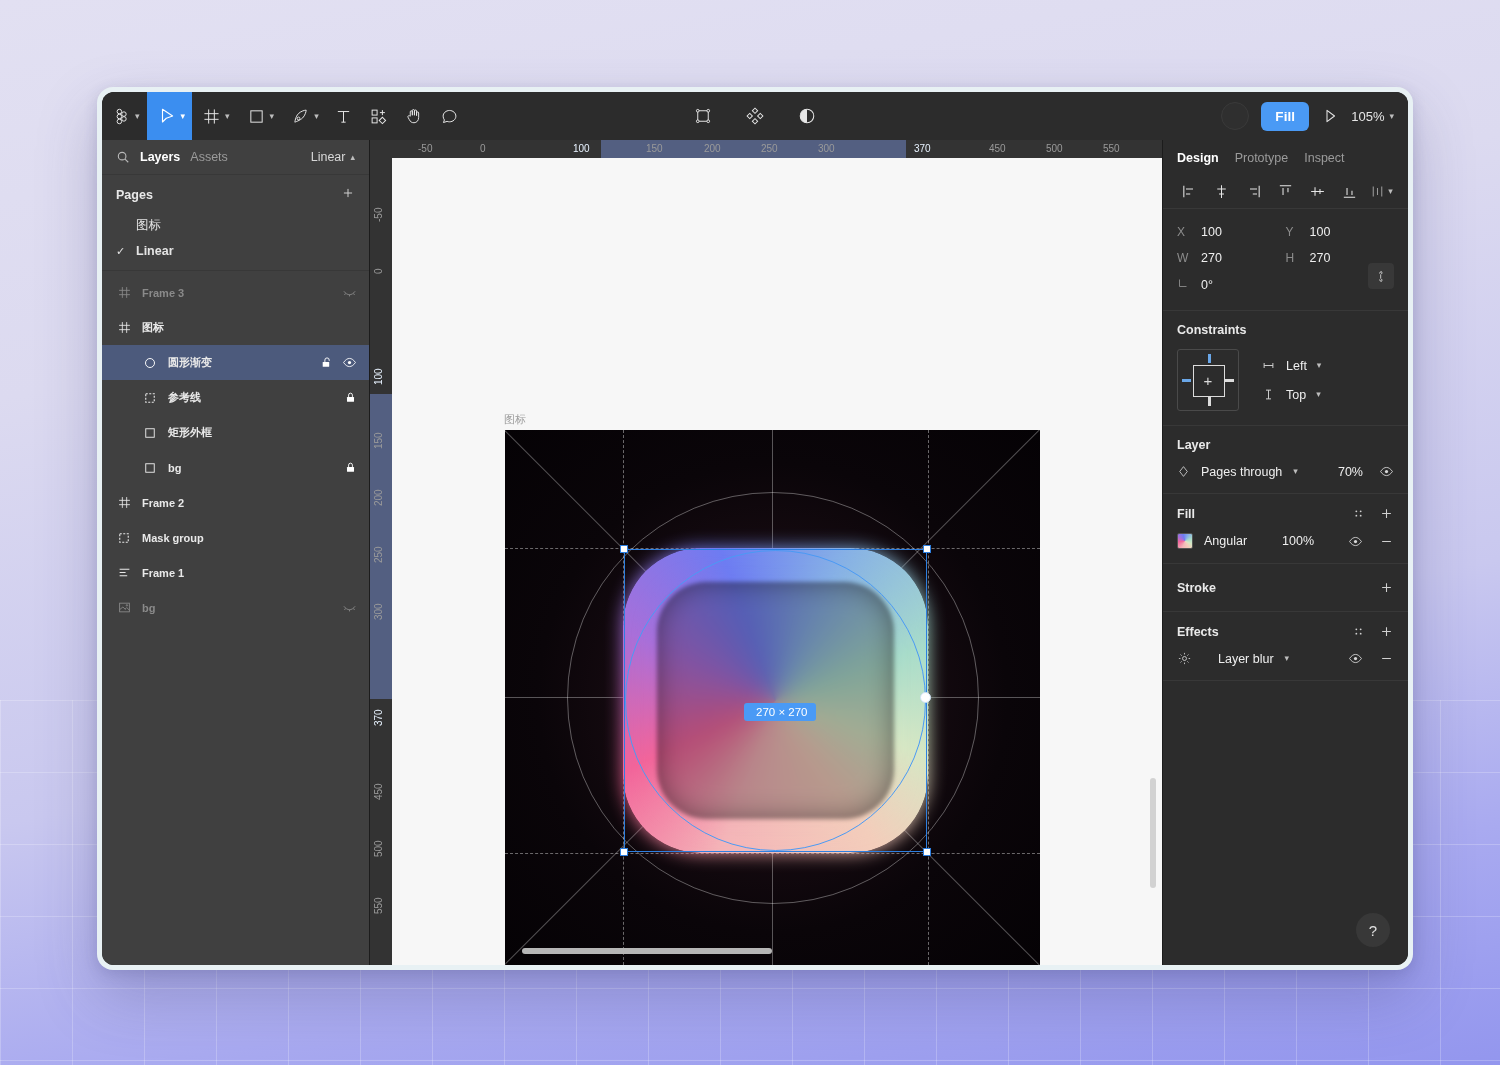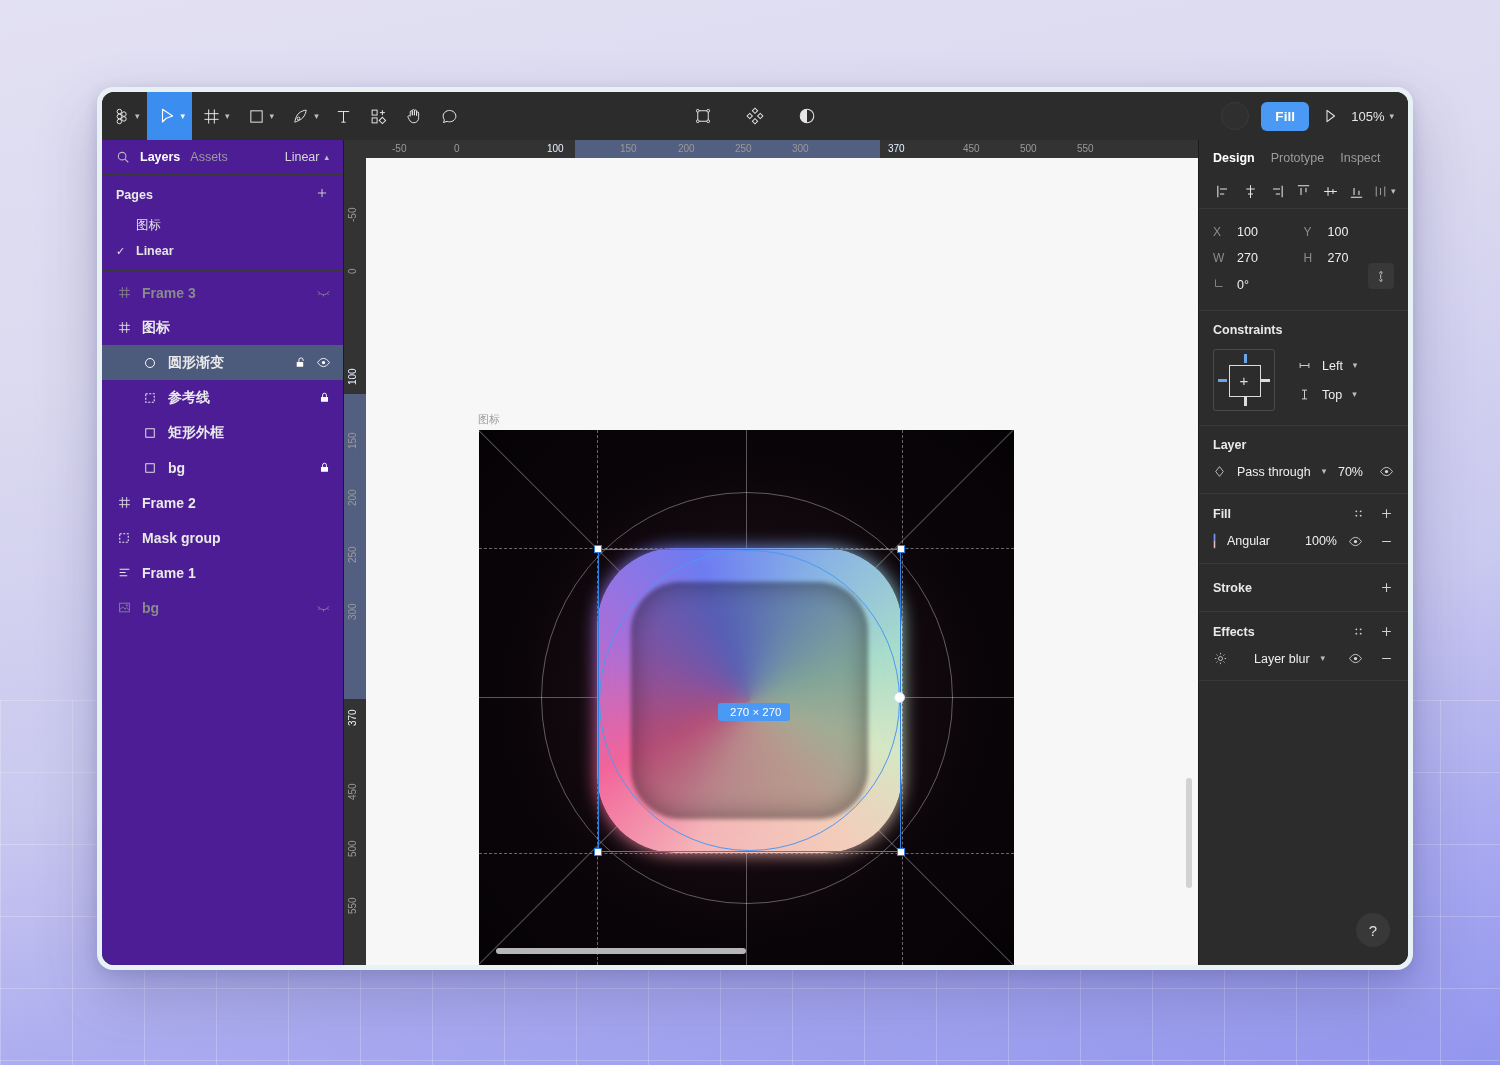--- a/index.html
+++ b/index.html
@@ -56,41 +56,41 @@
   #share-button {
     background: #4a9af5; color: #fff; font-size: 13.5px; font-weight: 600;
     border-radius: 6px; padding: 7px 14px; cursor: pointer; letter-spacing: .1px;
   }
   #zoom-control { display: flex; align-items: center; gap: 5px; color: #e6e6e6; font-size: 13px; cursor: pointer; }
 
   
   #body-row { flex: 1; display: flex; min-height: 0; }
 
   
-  #left-panel { width: 242px; background: #4c1d95; display: flex; flex-direction: column;
+  #left-panel { width: 268px; background: #404040; display: flex; flex-direction: column;
     border-right: 1px solid #1c1c1c; }
   #lp-header { height: 35px; display: flex; align-items: center; padding: 0 14px; gap: 10px;
     border-bottom: 1px solid #383838; }
   .lp-tab { font-size: 12.5px; color: #9b9b9b; cursor: pointer; }
   .lp-tab.active { color: #fff; font-weight: 700; }
   #page-select { margin-left: auto; display: flex; align-items: center; gap: 5px;
     font-size: 12.5px; color: #d8d8d8; cursor: pointer; }
 
   #pages-section { padding: 8px 0 6px; border-bottom: 1px solid #383838; }
   #pages-head { display: flex; align-items: center; padding: 3px 14px 8px; }
   #pages-head .ttl { font-size: 12.5px; font-weight: 700; color: #e9e9e9; }
   #pages-head .plus { margin-left: auto; color: #d0d0d0; cursor: pointer; }
   .page-item { height: 26px; display: flex; align-items: center; padding: 0 14px; gap: 8px;
     font-size: 12.5px; color: #e4e4e4; cursor: pointer; }
   .page-item .chk { width: 12px; display: inline-block; color: #e4e4e4; font-size: 11px; }
   .page-item.current .nm { font-weight: 700; }
 
   #layers-list { flex: 1; overflow: hidden; padding-top: 4px; }
   .layer-row { height: 35px; display: flex; align-items: center; gap: 10px; cursor: pointer;
-    font-size: 14px; color: #e9e9e9; padding-right: 12px; }
+    font-size: 11px; color: #e9e9e9; padding-right: 12px; }
   .layer-row.dim { color: #8a8a8a; }
   .layer-row.selected { background: #4c5a7c; }
   .layer-row .ic { width: 16px; display: flex; align-items: center; justify-content: center; flex: 0 0 16px; }
   .layer-row .nm { font-weight: 700; }
   .layer-row .right { margin-left: auto; display: flex; align-items: center; gap: 9px; }
   .ind-0 { padding-left: 14px; }
   .ind-1 { padding-left: 40px; }
 
   
   #canvas-wrap { flex: 1; position: relative; background: #f7f7f7; min-width: 0; overflow: hidden; }
@@ -155,21 +155,21 @@
     background: #fff; border: 1px solid #cfe2f6; left: 415px; top: 265px; }
   #size-badge { position: absolute; left: 735px; top: 718px; background: #4a9af5; color: #fff;
     font-size: 11.5px; padding: 3px 9px; border-radius: 3px; z-index: 5; }
 
   #hscrollbar { position: absolute; left: 130px; bottom: 11px; width: 250px; height: 6px;
     border-radius: 3px; background: #b6b6b6; }
   #vscrollbar { position: absolute; right: 6px; top: 620px; width: 6px; height: 110px;
     border-radius: 3px; background: #d2d2d2; }
 
   
-  #right-panel { width: 210px; background: #2c2c2c; display: flex; flex-direction: column;
+  #right-panel { width: 246px; background: #2c2c2c; display: flex; flex-direction: column;
     border-left: 1px solid #1c1c1c; position: relative; }
   #rp-tabs { height: 35px; display: flex; align-items: center; padding: 0 14px; gap: 16px; }
   .rp-tab { font-size: 12.5px; color: #9b9b9b; cursor: pointer; }
   .rp-tab.active { color: #fff; font-weight: 700; }
   #align-row { height: 34px; display: flex; align-items: center; padding: 0 12px; gap: 2px;
     border-bottom: 1px solid #383838; }
   .align-btn { flex: 1; display: flex; align-items: center; justify-content: center; height: 26px; cursor: pointer; }
 
   .section { border-bottom: 1px solid #383838; padding: 12px 14px 14px; }
   .sec-title { font-size: 12.5px; font-weight: 700; color: #e9e9e9; }
@@ -717,21 +717,21 @@
       <div class="section">
         <div class="sec-head">
           <span class="sec-title">Layer</span>
         </div>
         <div class="row-item">
           <span class="ico">
             <svg width="13" height="13" viewBox="0 0 24 24" fill="none" stroke="#d8d8d8" stroke-width="1.5">
                   <path d="M12 3 L19 12 L12 21 L5 12 Z"></path>
                 </svg>
               </span>
-          <span>Pass through</span>
+          <span>Pages through</span>
           <span class="caret">▾</span>
           <span class="mid">
             <span>70%</span>
             <span class="ico">
               <svg width="15" height="15" viewBox="0 0 24 24" fill="none" stroke="#d8d8d8" stroke-width="1.4">
                     <path d="M2.5 12 C6 7 9 5.5 12 5.5 C15 5.5 18 7 21.5 12 C18 17 15 18.5 12 18.5 C9 18.5 6 17 2.5 12Z"></path>
                     <circle cx="12" cy="12" r="2.6" fill="#d8d8d8" stroke="none"></circle>
                   </svg>
                 </span>
           </span>

